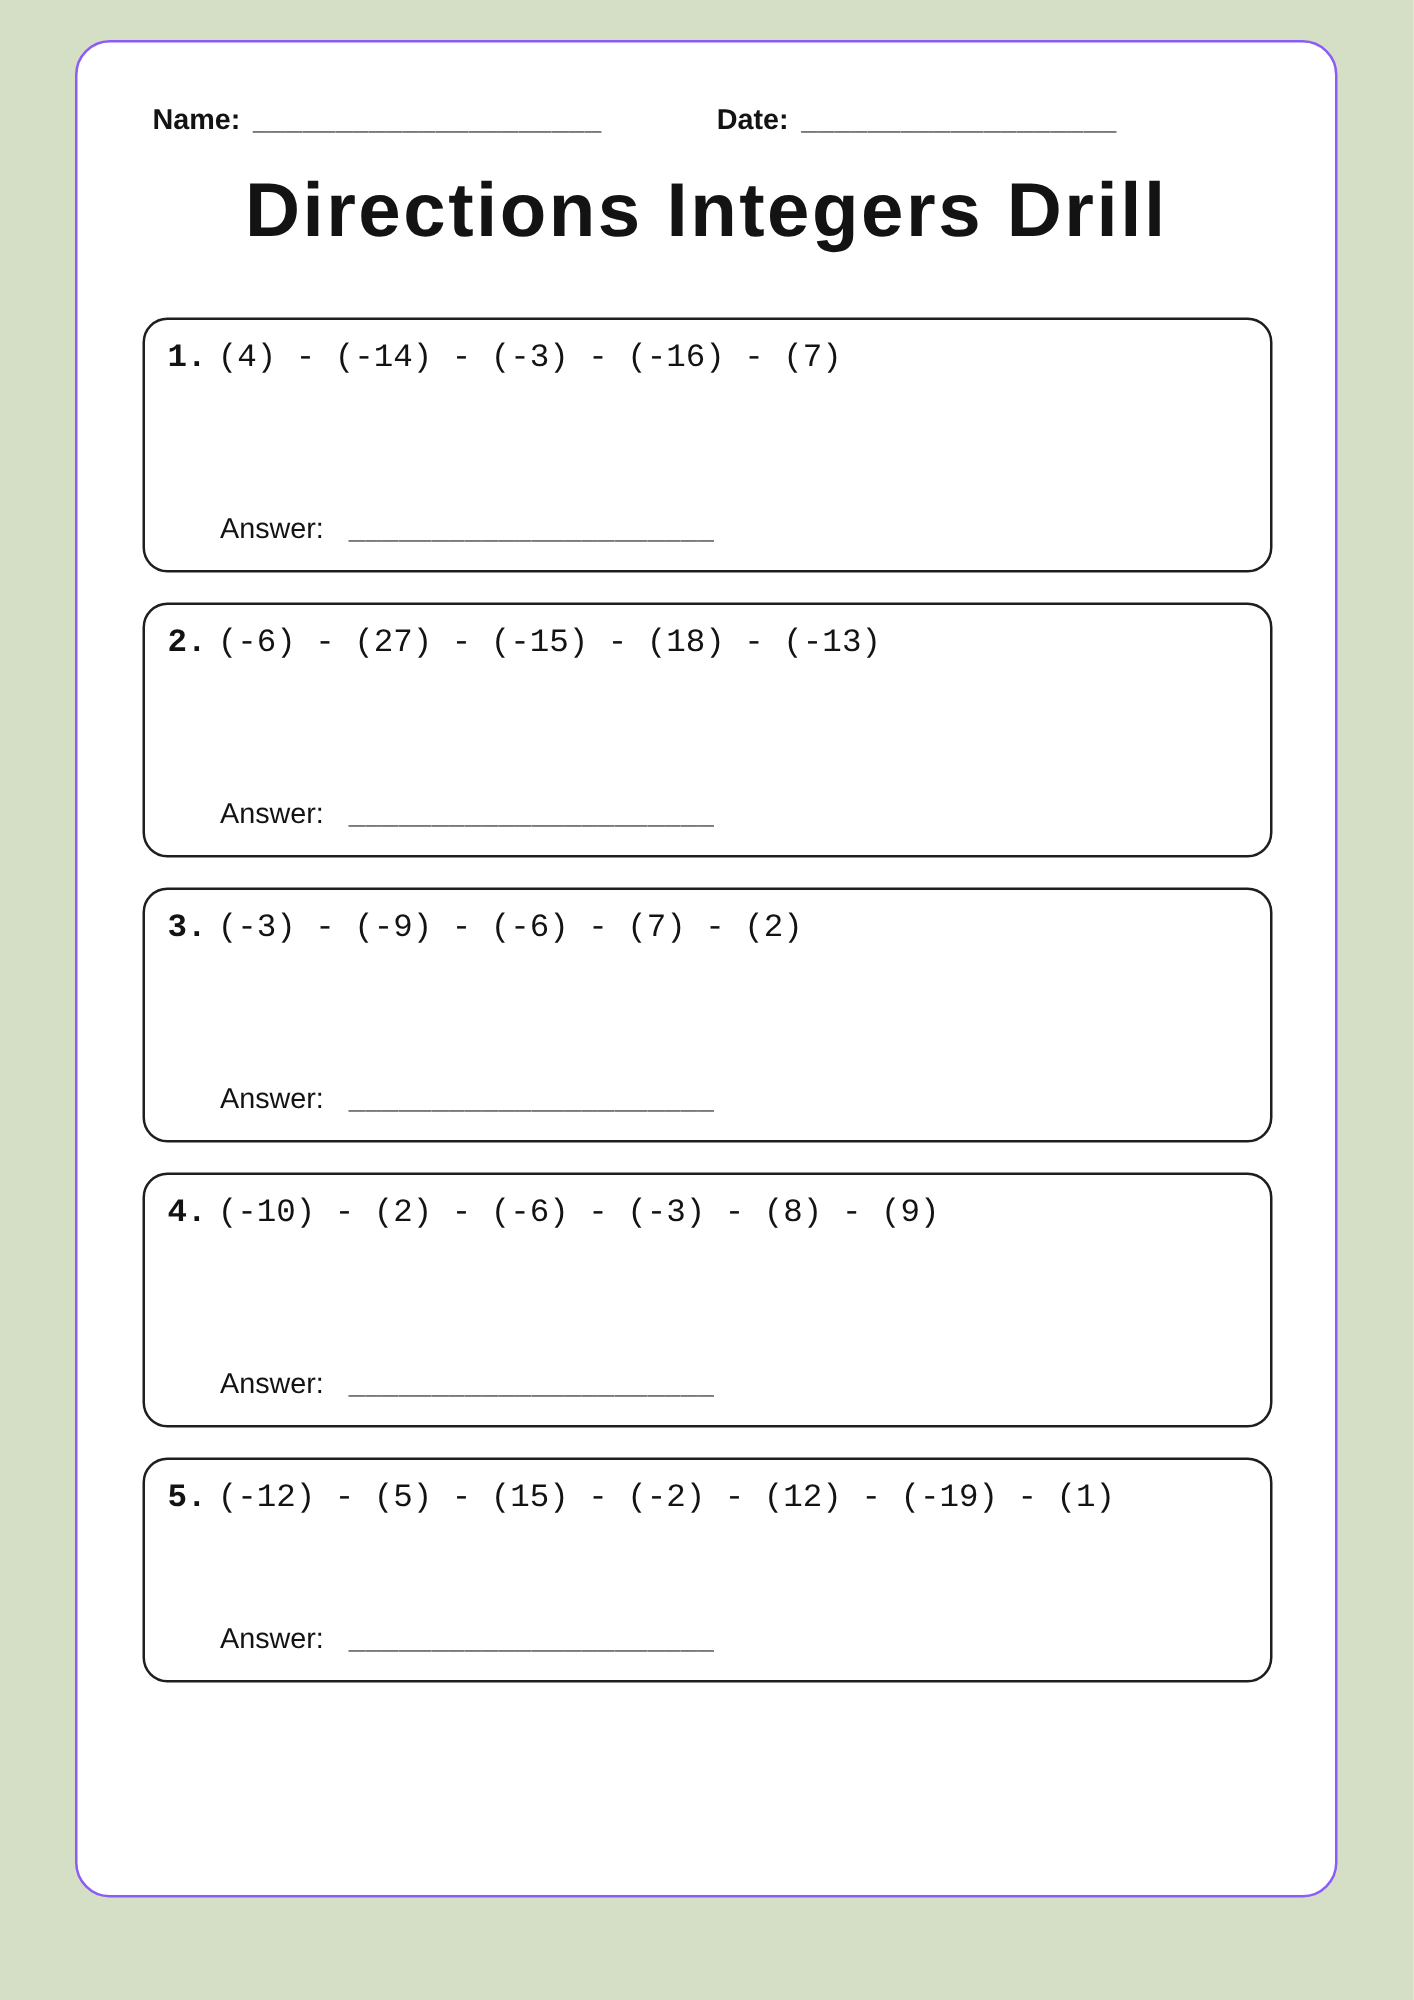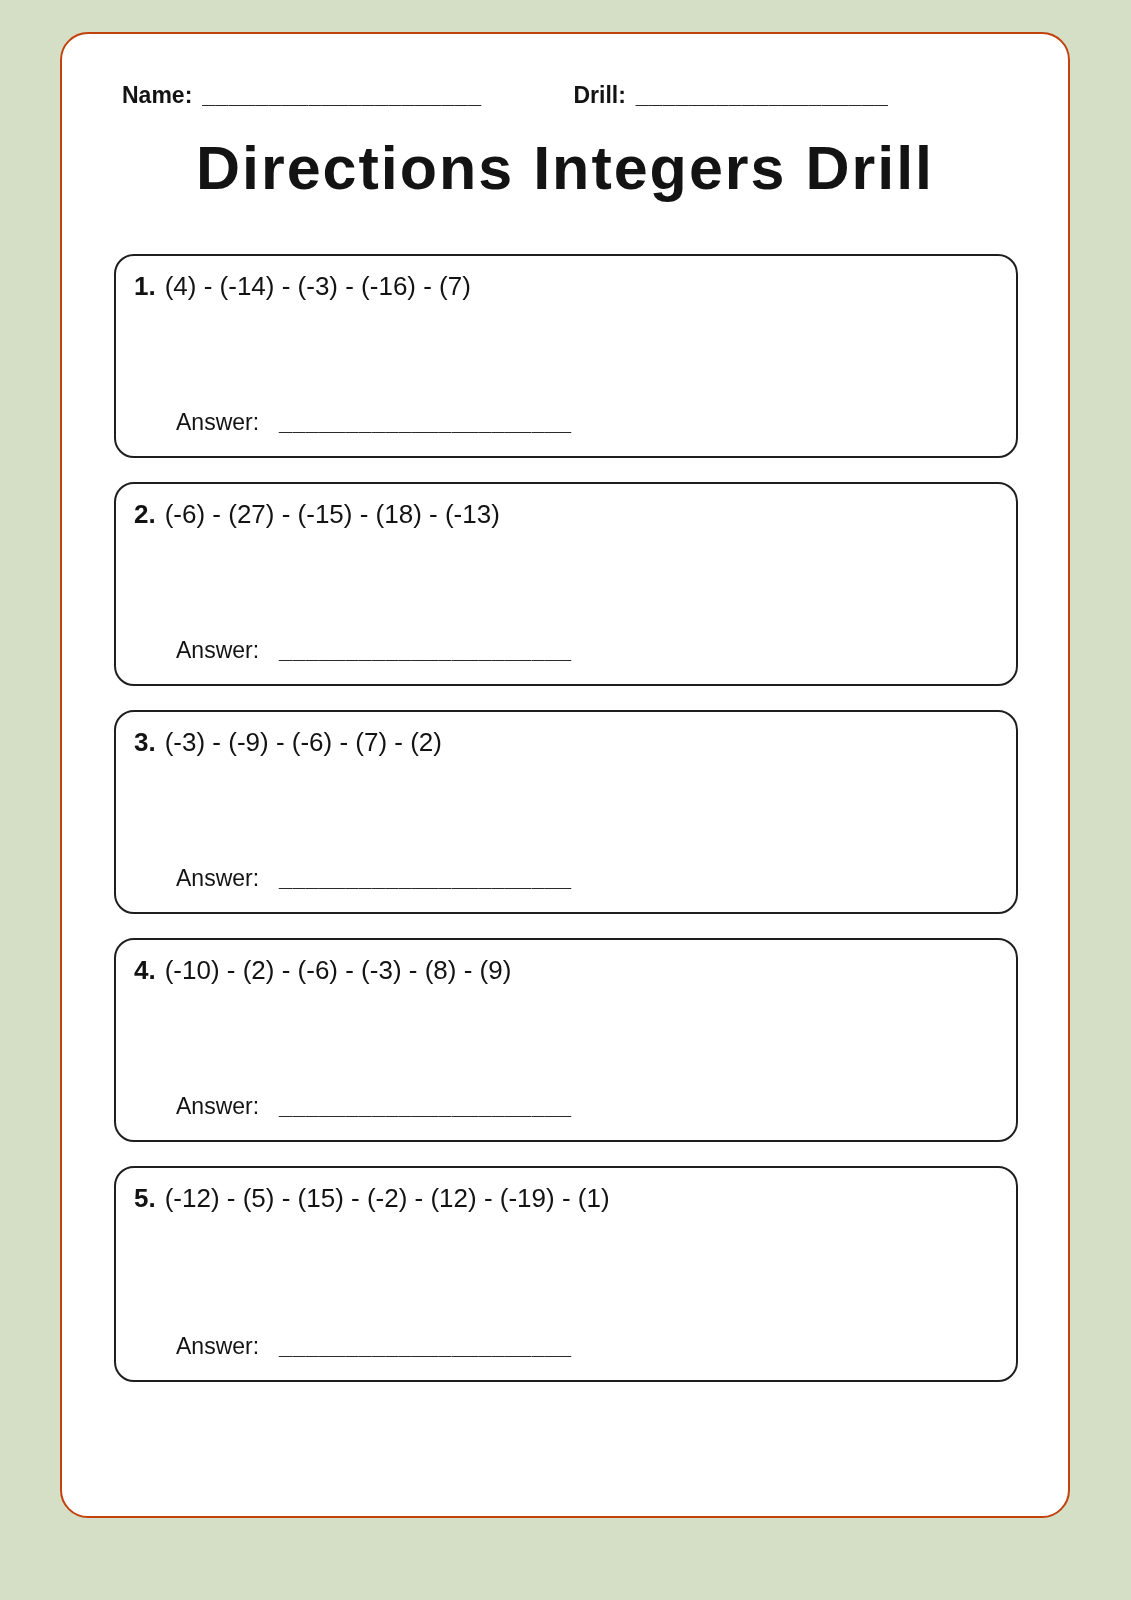--- a/index.html
+++ b/index.html
@@ -16,21 +16,21 @@
     overflow: hidden;
   }
   .paper {
     position: absolute;
     left: 60px;
     top: 32px;
     width: 1010px;
     height: 1486px;
     box-sizing: border-box;
     background: #ffffff;
-    border: 2px solid #c2410c;
+    border: 2px solid #8b5cf6;
     border-radius: 28px;
   }
   .header-row {
     display: flex;
     align-items: baseline;
     margin: 48px 58px 0 60px;
     font-size: 23px;
     font-weight: bold;
     white-space: nowrap;
   }
@@ -69,25 +69,26 @@
   .qbox {
     position: relative;
     box-sizing: border-box;
     height: 204px;
     border: 2px solid #1e1e1e;
     border-radius: 20px;
     padding: 14px 18px;
     background: #ffffff;
   }
   .qbox.last {
-    height: 216px;
+    height: 180px;
   }
   .qline {
     font-size: 26px;
     line-height: 1.3;
+    font-family: Liberation Mono, monospace;
   }
   .qnum {
     font-weight: bold;
     margin-right: 9px;
   }
   .answer-line {
     position: absolute;
     left: 60px;
     bottom: 20px;
     font-size: 23px;
@@ -100,21 +101,21 @@
 </head>
 <body>
 
 <div class="paper">
 
   <div class="header-row">
     <div>
       <span class="field-label">Name:</span><span class="blank">_____________________</span>
     </div>
     <div class="date-field">
-      <span class="field-label">Drill:</span><span class="blank">___________________</span>
+      <span class="field-label">Date:</span><span class="blank">___________________</span>
     </div>
   </div>
 
   <div class="title">Directions Integers Drill</div>
 
 
   <div class="questions">
 
     <div class="qbox">
       <div class="qline">

